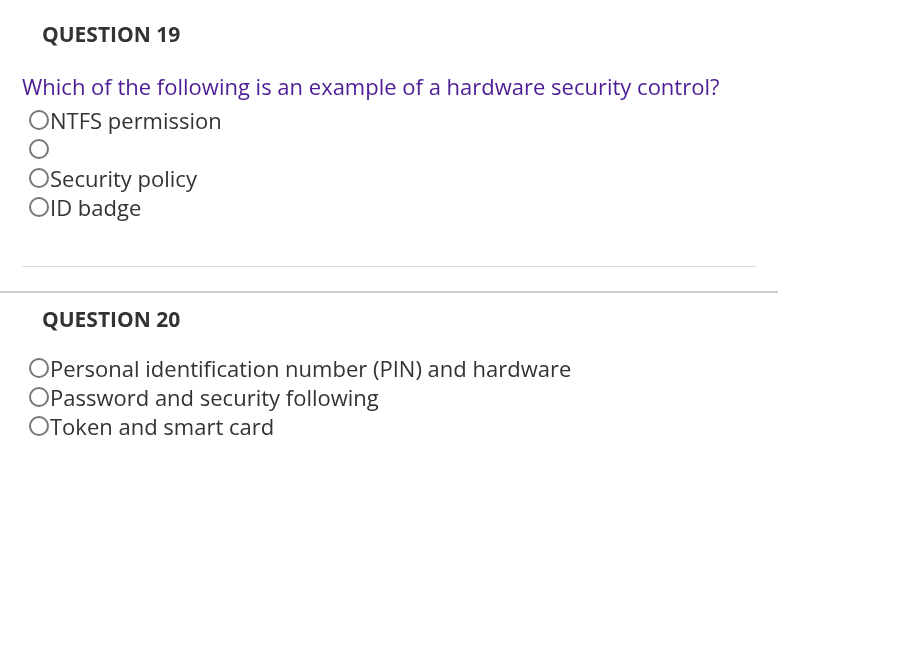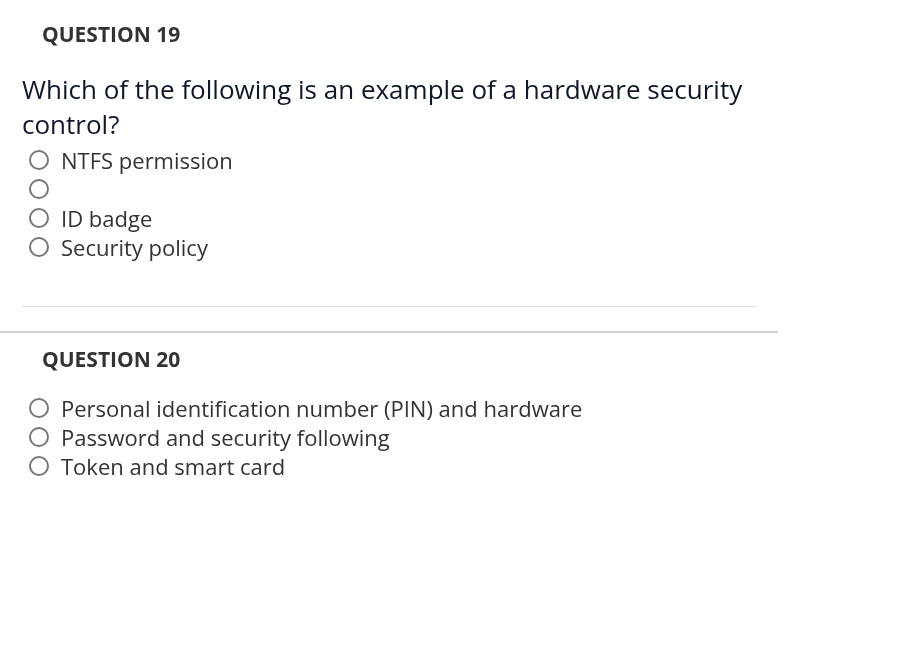--- a/index.html
+++ b/index.html
@@ -17,32 +17,31 @@
   .question-block {
     padding: 0 22px;
   }
   .question-heading {
     font-weight: 700;
     font-size: 21px;
     color: #333333;
     margin: 20px 0 24px 20px;
   }
   .prompt {
-    font-size: 26px;
-    color: #0f172a;
+    font-size: 22px;
+    color: #4c1d95;
     margin: 0 0 6px 0;
     line-height: 1.35;
   }
   .options {
     margin-left: 6px;
   }
   .option-row {
     display: flex;
     align-items: center;
-    gap: 11px;
     line-height: 1.0;
     margin: 7px 0;
   }
   .option-label {
     font-size: 22px;
     color: #333333;
   }
   .radio {
     cursor: pointer;
     flex: 0 0 auto;
@@ -92,30 +91,30 @@
             </svg>
         </span>
       </div>
 
       <div class="option-row">
         <span class="radio">
           <svg width="22" height="22" viewBox="0 0 22 22">
               <circle cx="11" cy="11" r="9"></circle>
             </svg>
         </span>
-        <span class="option-label">ID badge</span>
+        <span class="option-label">Security policy</span>
       </div>
 
       <div class="option-row">
         <span class="radio">
           <svg width="22" height="22" viewBox="0 0 22 22">
               <circle cx="11" cy="11" r="9"></circle>
             </svg>
         </span>
-        <span class="option-label">Security policy</span>
+        <span class="option-label">ID badge</span>
       </div>
 
     </div>
   </div>
 
   <hr class="divider-thin">
   <hr class="divider-thick">
 
   <div class="question-block q20">
     <div class="question-heading">QUESTION 20</div>

